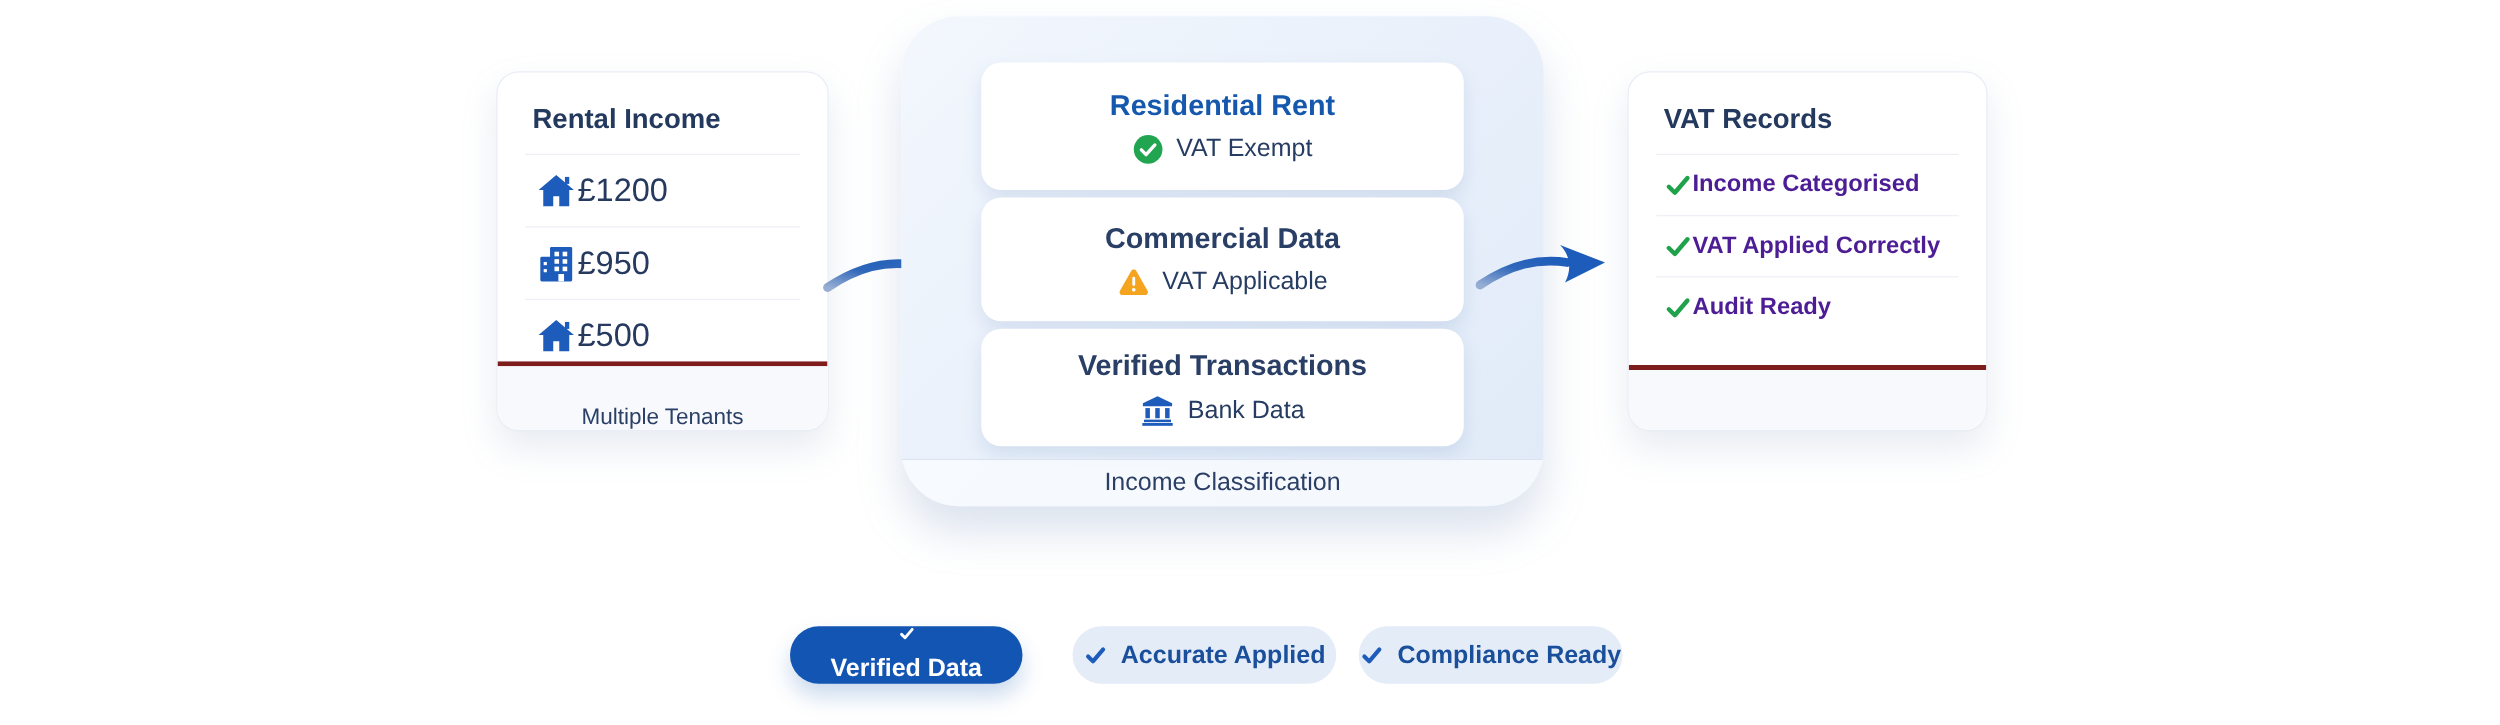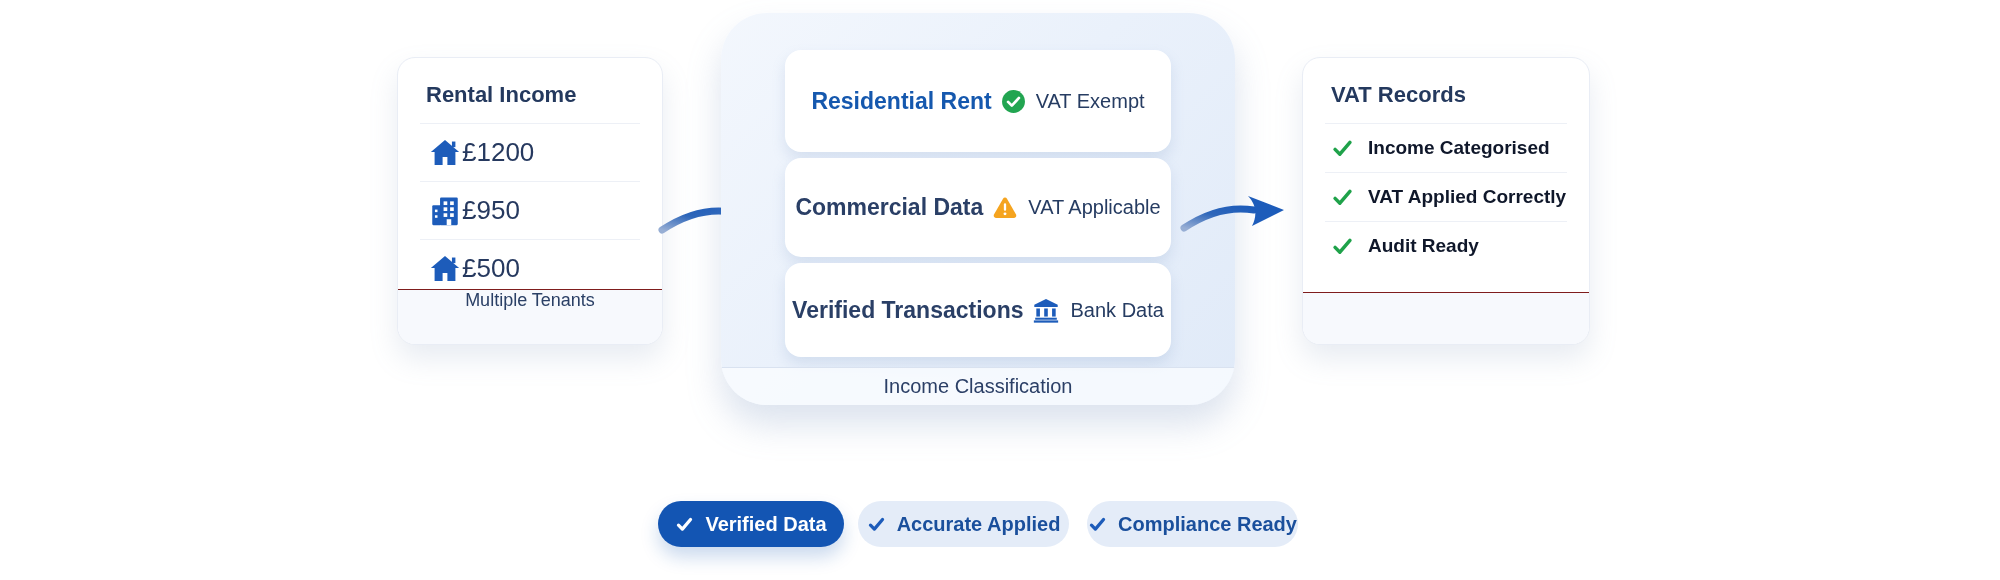--- a/index.html
+++ b/index.html
@@ -14,59 +14,59 @@
   #right-card { left:1302px; top:57px; width:288px; height:288px; }
 
   .card-title { font-size:22px; font-weight:700; color:#24395e; padding:24px 28px 15px 28px; }
   .hr { height:1px; background:#edf0f6; margin:0 22px; }
 
   .income-row { height:57px; display:flex; align-items:center; padding-left:30px;
     font-size:26px; font-weight:500; color:#26395f; }
   .income-row svg { flex:0 0 auto; }
 
   .card-footer { position:absolute; left:0; right:0; bottom:0; height:55px;
-    background:#f7f9fd; border-top:1px solid #7f1d1d; border-radius:0 0 17px 17px;
-    display:flex; align-items:flex-start; justify-content:center;
+    background:#f7f9fd; border-top:4px solid #7f1d1d; border-radius:0 0 17px 17px;
+    display:flex; align-items:flex-end; justify-content:center;
     font-size:18px; font-weight:500; color:#2b4066; }
   .card-footer.empty { height:52px; }
 
-  .check-row { height:48px; display:flex; align-items:center; gap:14px; padding-left:28px;
-    font-size:19px; font-weight:600; color:#0f172a;text-align:right; }
+  .check-row { height:48px; display:flex; align-items:center; padding-left:28px;
+    font-size:19px; font-weight:600; color:#4c1d95;text-align:right; }
 
   
   #center-panel { position:absolute; left:721px; top:13px; width:514px; height:392px;
     border-radius:46px; overflow:hidden;
     background:linear-gradient(135deg,#f3f7fd 0%, #eaf1fb 45%, #e0eaf8 100%);
     box-shadow:0 20px 34px rgba(130,155,195,.28); }
   .mini-stack { position:absolute; left:64px; right:64px; top:37px;
     display:flex; flex-direction:column; gap:6px; }
   .mini-card { background:#ffffff; border-radius:16px;
     box-shadow:0 7px 14px rgba(120,150,195,.20);
-    display:flex; flex-direction:row; align-items:center; justify-content:center; gap:9px; }
+    display:flex; flex-direction:column; align-items:center; justify-content:center; gap:9px; }
   .mini-card.h1 { height:102px; } .mini-card.h2 { height:99px; } .mini-card.h3 { height:94px; }
   .mini-title { font-size:23px; font-weight:700; color:#2a3f66; }
   .mini-title.blue { color:#1558ae; }
   .mini-status { display:flex; align-items:center; gap:10px;
     font-size:20px; font-weight:500; color:#263c62; }
   .panel-footer { position:absolute; left:0; right:0; bottom:0; height:38px;
     background:rgba(250,252,255,.78); border-top:1px solid #d9e2f0;
     display:flex; align-items:center; justify-content:center;
     font-size:20px; font-weight:500; color:#2b3f66; }
 
   
   .flow-arrow { position:absolute; width:112px; height:52px; }
   #arrow-left  { left:656px; top:188px; }
   #arrow-right { left:1178px; top:186px; }
 
   
   .pill { position:absolute; top:501px; height:46px; border-radius:23px;
     display:flex; align-items:center; justify-content:center; gap:11px;
     font-size:20px; font-weight:700; }
-  #pill-1 { left:658px; width:186px; background:#1355b3; color:#ffffff;
-    box-shadow:0 10px 18px rgba(19,85,179,.22); }
+  #pill-1 { left:632px; width:186px; background:#1355b3; color:#ffffff;
+    box-shadow:0 10px 18px rgba(19,85,179,.22);flex-direction:column; }
   #pill-2 { left:858px; width:211px; background:#e4ecf8; color:#1a4f9c; }
   #pill-3 { left:1087px; width:211px; background:#e4ecf8; color:#1a4f9c; }
 </style>
 </head>
 <body>
 
 <div class="canvas">
 
   <div class="side-card" id="left-card">
     <div class="card-title">Rental Income</div>

